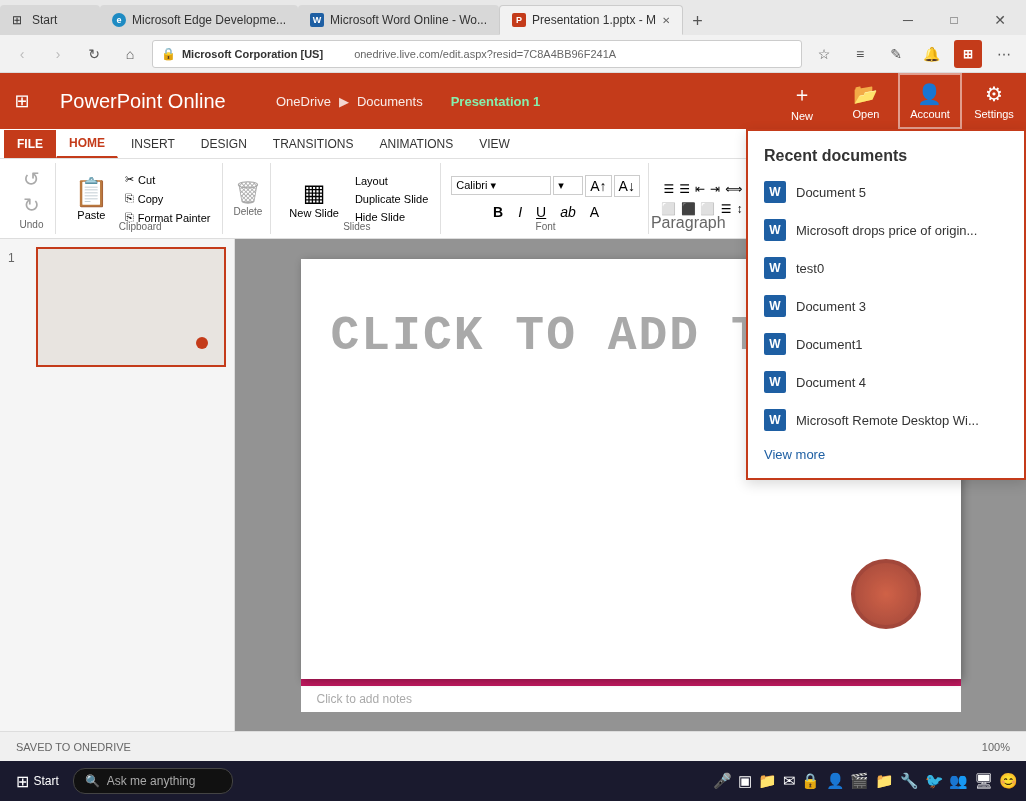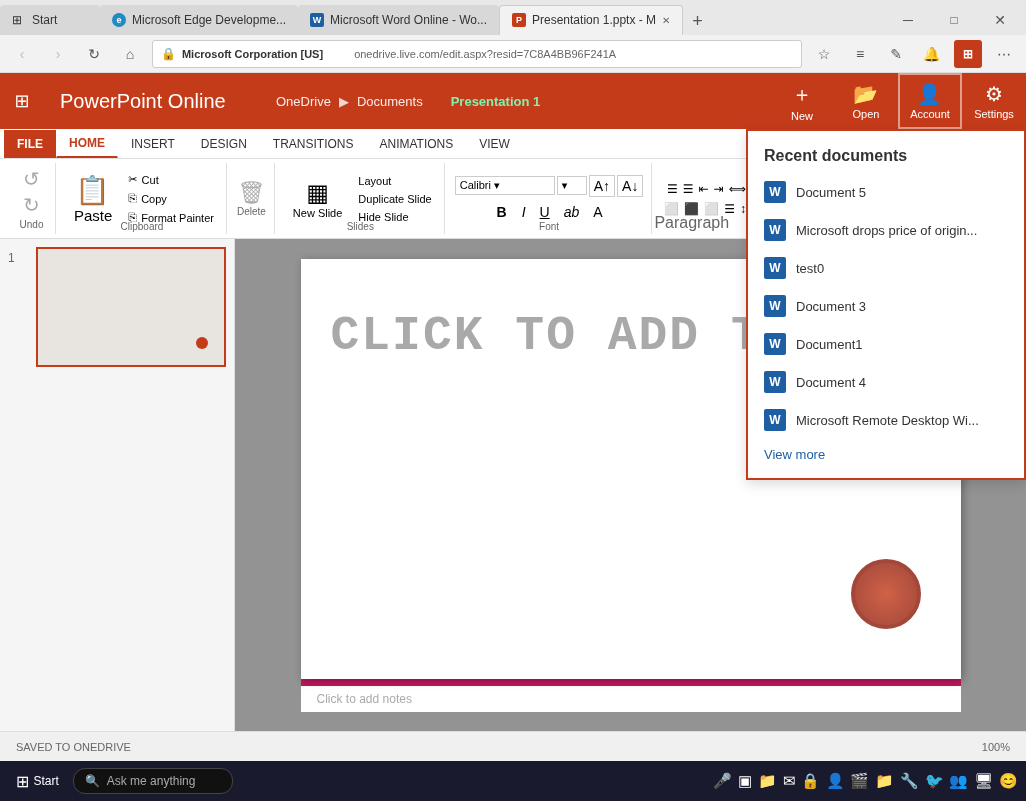--- a/index.html
+++ b/index.html
@@ -205,21 +205,21 @@
 
     <div style="display:flex;flex-direction:column;align-items:center;justify-content:center;padding:4px 8px;border-right:1px solid #e0e0e0;gap:2px;position:relative;min-width:48px;">
       <div style="font-size:20px;cursor:pointer;color:#aaa;">↺</div>
       <div style="font-size:20px;cursor:pointer;color:#aaa;">↻</div>
       <div style="font-size:10px;color:#666;text-align:center;">Undo</div>
     </div>
 
     <div style="display:flex;align-items:center;padding:4px 8px;border-right:1px solid #e0e0e0;gap:4px;position:relative;">
       <div style="display:flex;flex-direction:column;align-items:center;padding:4px 8px;cursor:pointer;border-radius:3px;">
         <div style="font-size:28px;">📋</div>
-        <div style="font-size:15px;">Paste</div>
+        <div style="font-size:11px;">Paste</div>
       </div>
       <div style="display:flex;flex-direction:column;gap:2px;">
         <div style="display:flex;align-items:center;gap:4px;cursor:pointer;padding:2px 4px;border-radius:2px;font-size:11px;">
           <span>✂</span>
             <span>Cut</span>
         </div>
         <div style="display:flex;align-items:center;gap:4px;cursor:pointer;padding:2px 4px;border-radius:2px;font-size:11px;">
           <span>⎘</span>
             <span>Copy</span>
         </div>

